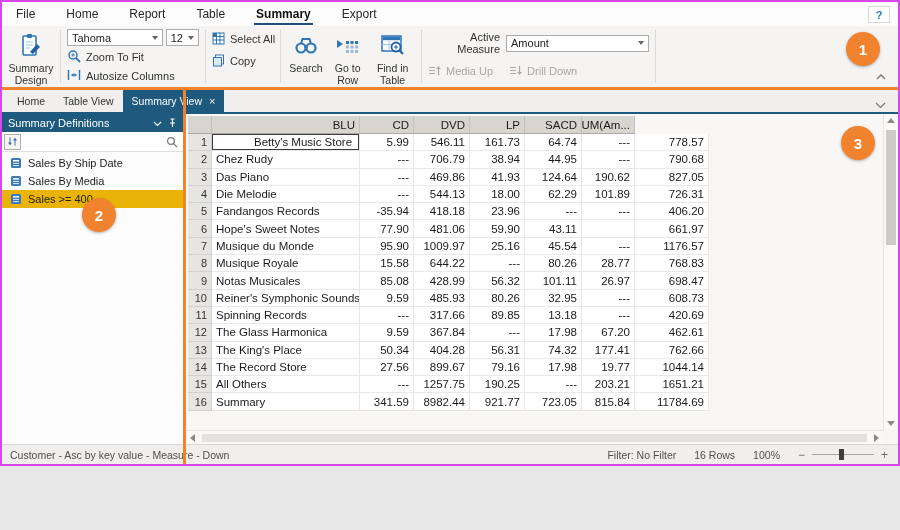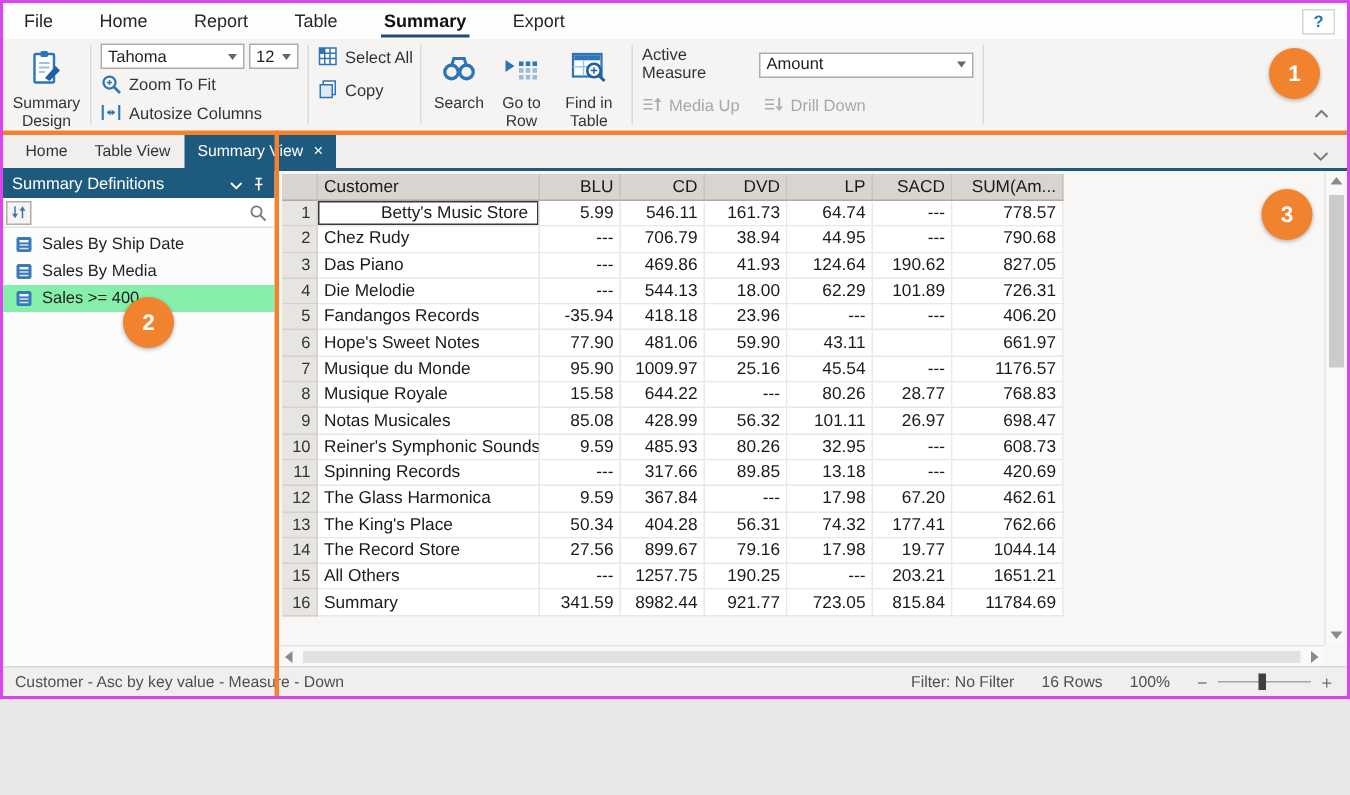--- a/index.html
+++ b/index.html
@@ -56,21 +56,21 @@
   .sd-title{ flex:1; white-space:nowrap; overflow:hidden; }
   .sd-hicon{ display:flex; align-items:center; cursor:default; }
   .sd-search{ height:20px; display:flex; align-items:center; background:#fff;
     border-bottom:1px solid #E2E0DE; padding:1px 3px 1px 2px; gap:3px; }
   .sort-btn{ width:17px; height:16px; border:1px solid #ADADAD; background:#F6F5F4;
     display:flex; align-items:center; justify-content:center; flex:none; }
   .sd-input{ flex:1; min-width:0; border:none; outline:none; font-size:11px; background:transparent; height:14px; }
   .sd-items{ padding-top:2px; }
   .sd-item{ height:18px; display:flex; align-items:center; gap:6px; padding-left:8px;
     font-size:11px; color:#222; cursor:default; white-space:nowrap; }
-  .sd-item.selected{ background:#86efac; }
+  .sd-item.selected{ background:#eab308; }
 
   
   .main{ position:absolute; left:184px; top:112px; right:0; bottom:20px; background:#F8F7F5; }
   .table{ position:absolute; left:2px; top:2px; }
   .thead,.trow{ display:grid; grid-template-columns:24px 148px 54px 56px 55px 57px 53px 74px; }
   .hcell{ height:18px; background:#D8D5D1; border-right:1px solid #C4C1BE; border-bottom:1px solid #ACA9A6;
     font-size:11.5px; color:#1a1a1a; display:flex; align-items:center; justify-content:flex-end;
     padding:0 4px; white-space:nowrap; overflow:hidden; cursor:default; }
   .hcell.left{ justify-content:flex-start; }
   .cell{ height:17.3px; background:#fff; border-right:1px solid #E9E8E6; border-bottom:1px solid #E9E8E6;
@@ -248,21 +248,21 @@
               <circle cx="16" cy="15" r="4.5" fill="#fff" stroke="#1F5FA8" stroke-width="1.8"></circle>
               <path d="M13.8 15h4.4M16 12.8v4.4" stroke="#1F5FA8"></path>
               <line x1="19.5" y1="18.5" x2="23" y2="22" stroke="#1F5FA8" stroke-width="2"></line>
             </svg>
         </span>
         <span style="width:40px;">Find in Table</span>
       </div>
     </div>
     <div class="rb-div"></div>
 
-    <div class="rb-col" style="width:233px;justify-content:flex-start;gap:8px;padding-top:5px;">
+    <div class="rb-col" style="width:233px;justify-content:flex-start;gap:8px;padding-top:5px;text-align:right;">
       <div class="am-row">
         <span>Active Measure</span>
         <div class="combo" style="width:150px;">
           <span>Amount</span>
           <span class="carr"></span>
         </div>
       </div>
       <div class="drill-row">
         <div class="rb-small disabled">
           <span>
@@ -391,21 +391,20 @@
           <span>Sales &gt;= 400</span>
         </div>
       </div>
   </div>
 
   <div class="main">
     <div class="table">
       <div class="thead">
         <div class="hcell"></div>
 
-          <div class="hcell left">Customer</div>
 
           <div class="hcell">BLU</div>
 
           <div class="hcell">CD</div>
 
           <div class="hcell">DVD</div>
 
           <div class="hcell">LP</div>
 
           <div class="hcell">SACD</div>

